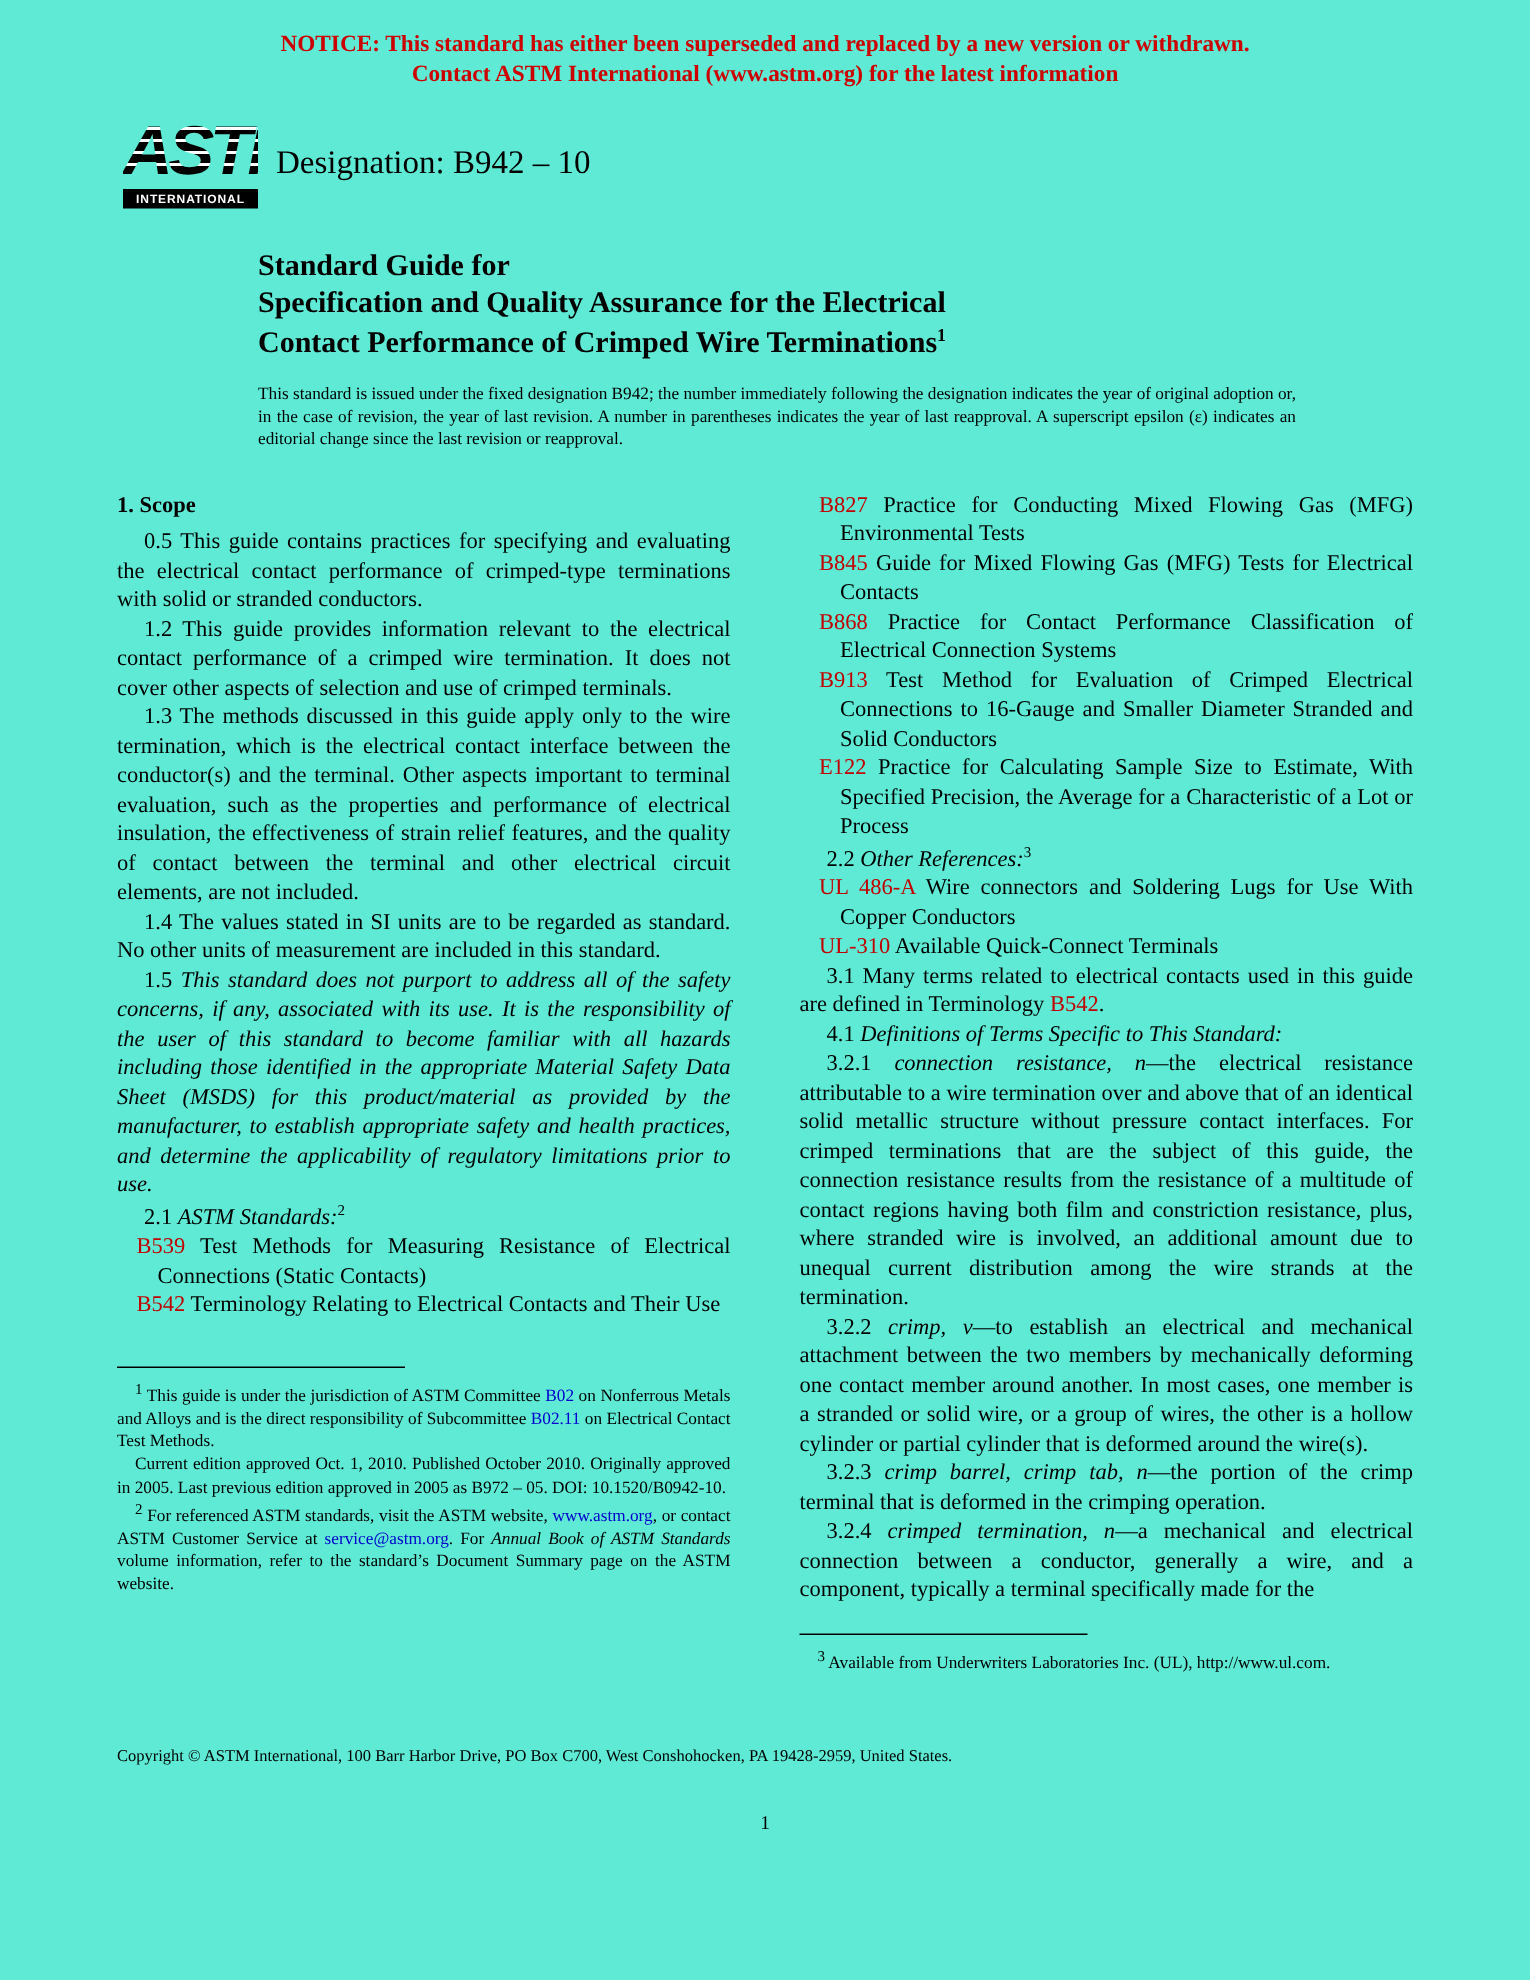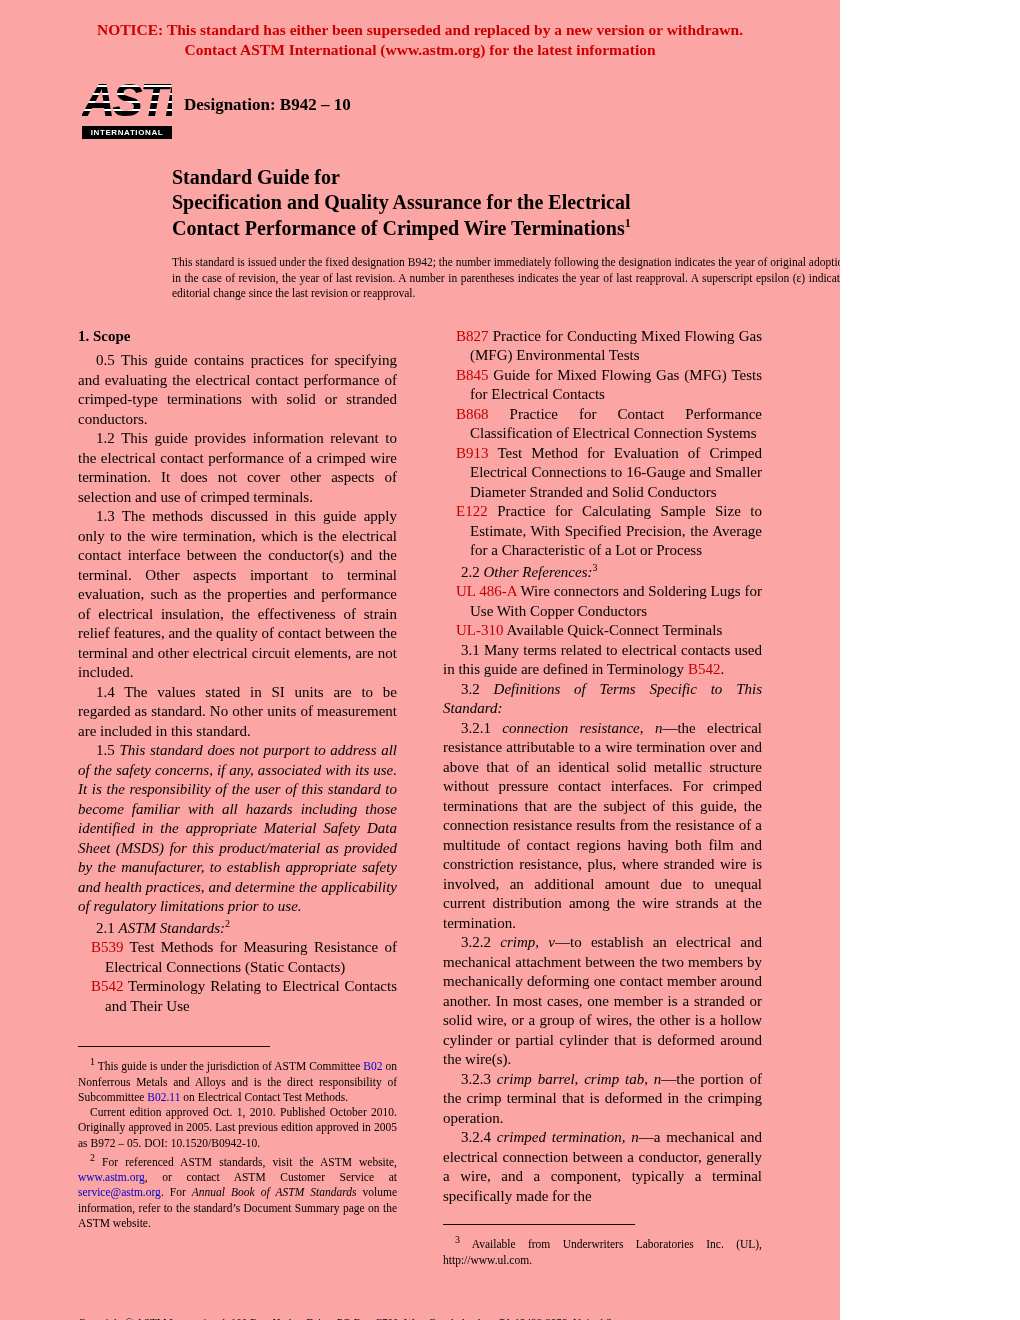--- a/index.html
+++ b/index.html
@@ -1,20 +1,20 @@
 <!DOCTYPE html>
 <html><head>
 <meta charset="utf-8">
 <style>
   * { box-sizing: border-box; }
   html, body { margin: 0; padding: 0; background: #ffffff; }
   .page {
-    width: 840px; height: 1320px; position: relative; overflow: hidden;
+    width: 1020px; height: 1320px; position: relative; overflow: hidden;
     font-family: "Liberation Serif", "DejaVu Serif", serif; color: #000;
-    background: #fca5a5;
+    background: #5eead4;
   }
   
   .notice {
     padding-top: 20px; text-align: center; color: #cc0000;
     font-weight: bold; font-size: 15.5px; line-height: 1.32;
   }
   
   .header-row { display: flex; align-items: flex-start; margin: 18px 0 0 82px; }
   .logo-block { width: 90px; }
   .logo-astm {
@@ -22,21 +22,21 @@
     font-size: 46px; line-height: 0.95; letter-spacing: -3px; text-align: center;
     background-image: repeating-linear-gradient(to bottom, #000 0 6px, #fff 6px 8px);
     -webkit-background-clip: text; background-clip: text;
     -webkit-text-fill-color: transparent; color: #000;
   }
   .logo-intl {
     margin-top: 3px; background: #000; color: #fff; text-align: center;
     font-family: "Liberation Sans", sans-serif; font-size: 8px; font-weight: bold;
     letter-spacing: 0.6px; padding: 2px 0; width: 90px;
   }
-  .designation { font-size: 17px; font-weight: bold; padding: 16px 0 0 12px; }
+  .designation { font-size: 22px; font-weight: normal; padding: 16px 0 0 12px; }
   
   .title-block { margin: 26px 0 0 172px; width: 720px; font-size: 20px; font-weight: bold; line-height: 1.28; }
   .title-block sup { font-size: 12px; }
   .issue-note {
     margin: 14px 0 1px 172px; width: 692px; font-size: 11.5px; line-height: 1.32;
     text-align: justify;
   }
   
   .columns { display: flex; gap: 46px; margin: 26px 78px 0 78px; }
   .col { width: 427px; font-size: 15px; line-height: 1.3; text-align: justify; }
@@ -112,21 +112,21 @@
       <p class="ref"><span class="link-red">B868</span><span> Practice for Contact Performance Classification of Electrical Connection Systems</span></p>
       <p class="ref"><span class="link-red">B913</span><span> Test Method for Evaluation of Crimped Electrical Connections to 16-Gauge and Smaller Diameter Stranded and Solid Conductors</span></p>
       <p class="ref"><span class="link-red">E122</span><span> Practice for Calculating Sample Size to Estimate, With Specified Precision, the Average for a Characteristic of a Lot or Process</span></p>
 
       <p class="para"><span>2.2 </span><span class="italic">Other References:</span><sup>3</sup></p>
 
       <p class="ref"><span class="link-red">UL 486-A</span><span> Wire connectors and Soldering Lugs for Use With Copper Conductors</span></p>
       <p class="ref"><span class="link-red">UL-310</span><span> Available Quick-Connect Terminals</span></p>
 
       <p class="para"><span>3.1 Many terms related to electrical contacts used in this guide are defined in Terminology </span><span class="link-red">B542</span><span>.</span></p>
-      <p class="para"><span>3.2 </span><span class="italic">Definitions of Terms Specific to This Standard:</span></p>
+      <p class="para"><span>4.1 </span><span class="italic">Definitions of Terms Specific to This Standard:</span></p>
 
       <p class="para"><span>3.2.1 </span><span class="italic">connection resistance, n</span><span>—the electrical resistance attributable to a wire termination over and above that of an identical solid metallic structure without pressure contact interfaces. For crimped terminations that are the subject of this guide, the connection resistance results from the resistance of a multitude of contact regions having both film and constriction resistance, plus, where stranded wire is involved, an additional amount due to unequal current distribution among the wire strands at the termination.</span></p>
       <p class="para"><span>3.2.2 </span><span class="italic">crimp, v</span><span>—to establish an electrical and mechanical attachment between the two members by mechanically deforming one contact member around another. In most cases, one member is a stranded or solid wire, or a group of wires, the other is a hollow cylinder or partial cylinder that is deformed around the wire(s).</span></p>
       <p class="para"><span>3.2.3 </span><span class="italic">crimp barrel, crimp tab, n</span><span>—the portion of the crimp terminal that is deformed in the crimping operation.</span></p>
       <p class="para"><span>3.2.4 </span><span class="italic">crimped termination, n</span><span>—a mechanical and electrical connection between a conductor, generally a wire, and a component, typically a terminal specifically made for the</span></p>
 
       <div class="fn-sep right"></div>
       <div class="footnotes">
         <p><sup>3</sup><span> Available from Underwriters Laboratories Inc. (UL), http://www.ul.com.</span></p>
       </div>

